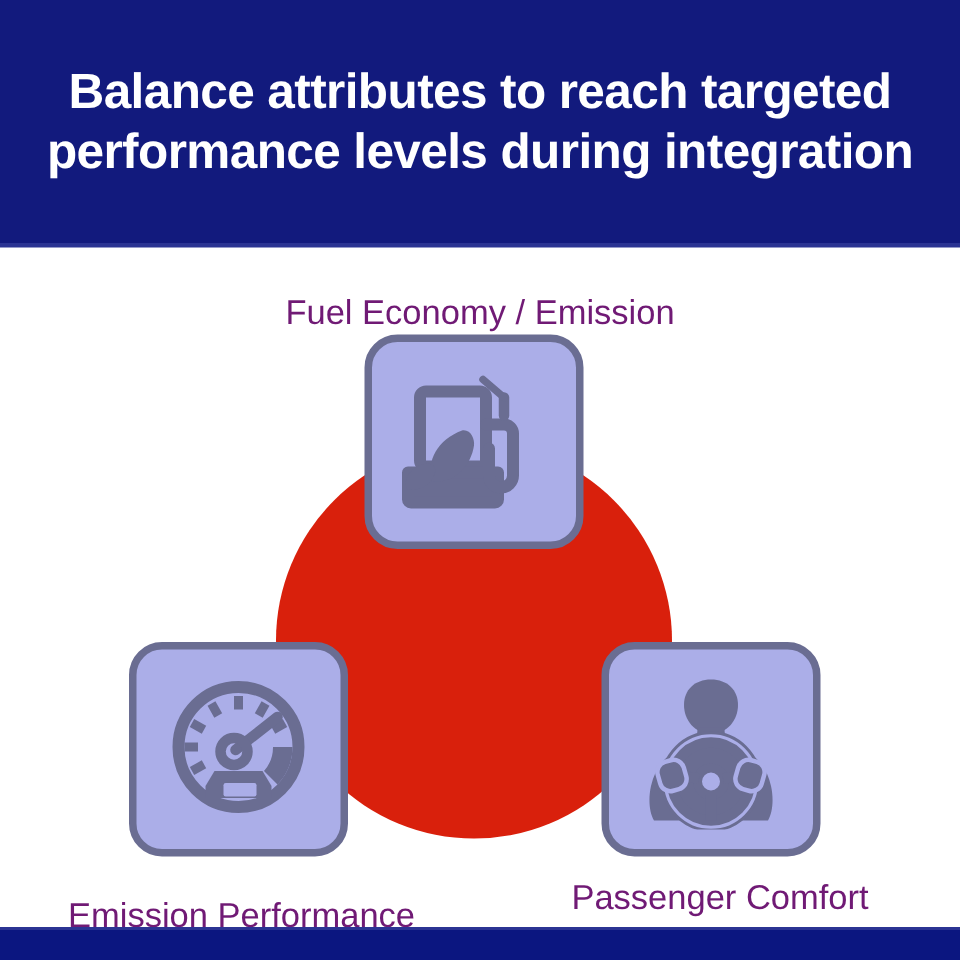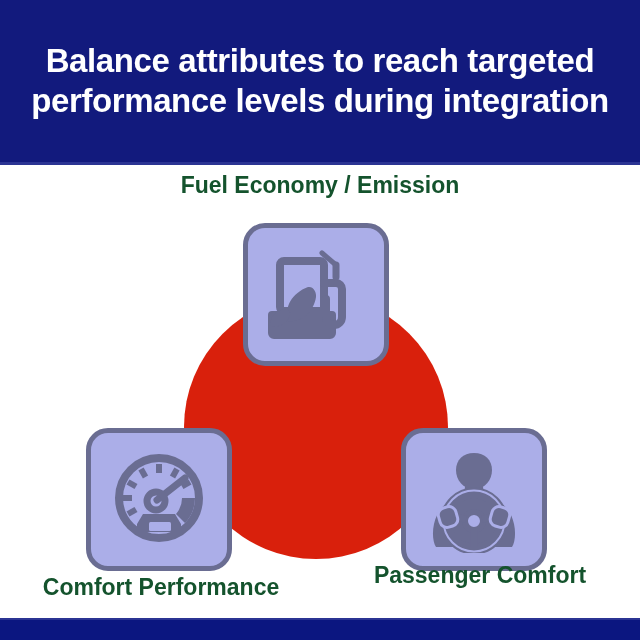--- a/index.html
+++ b/index.html
@@ -102,27 +102,28 @@
   }
   #tile-fuel      { left: 243px; top: 223px; }
   #tile-driving   { left: 86px;  top: 428px; }
   #tile-passenger { left: 401px; top: 428px; }
 
   .tile svg { display: block; }
 
   
   .node-label {
     position: absolute;
-    color: #14532d;
+    color: #701a75;
     font-family: "Liberation Sans", sans-serif;
-    font-weight: bold;
+    font-weight: normal;
     font-size: 23px;
     line-height: 26px;
     white-space: nowrap;
     text-align: center;
+    margin-top: 23px;
   }
   #label-fuel {
     left: 0;
     top: 172px;
     width: 640px;
     text-align: center;
   }
   #label-driving {
     left: 0;
     top: 574px;
@@ -195,21 +196,21 @@
 
         <line x1="50" y1="52" x2="78" y2="30" stroke="#6a6d92" stroke-width="7" stroke-linecap="round"></line>
 
         <circle cx="49" cy="53" r="9" fill="none" stroke="#6a6d92" stroke-width="7"></circle>
 
         <path d="M30 76 l6 -10 h32 l6 10 v8 H30 Z" fill="#6a6d92"></path>
         <rect x="42" y="74" width="22" height="9" rx="1.5" fill="#abaee8"></rect>
       </svg>
     </span>
   </div>
-  <div class="node-label" id="label-driving">Comfort Performance</div>
+  <div class="node-label" id="label-driving">Emission Performance</div>
 
   <div class="tile" id="tile-passenger">
     <span>
       <svg width="106" height="106" viewBox="0 0 106 106" aria-hidden="true">
         <g fill="#6a6d92">
 
           <path d="M53 6 c-11 0 -18 7 -18 17 c0 10 7 19 18 19 c11 0 18 -9 18 -19 c0 -10 -7 -17 -18 -17 Z"></path>
 
           <path d="M44 38 c0 8 -2 10 -9 13 c-12 5 -19 13 -22 26 c-2 9 -1 18 2 23 h76 c3 -5 4 -14 2 -23 c-3 -13 -10 -21 -22 -26 c-7 -3 -9 -5 -9 -13 Z"></path>
         </g>

